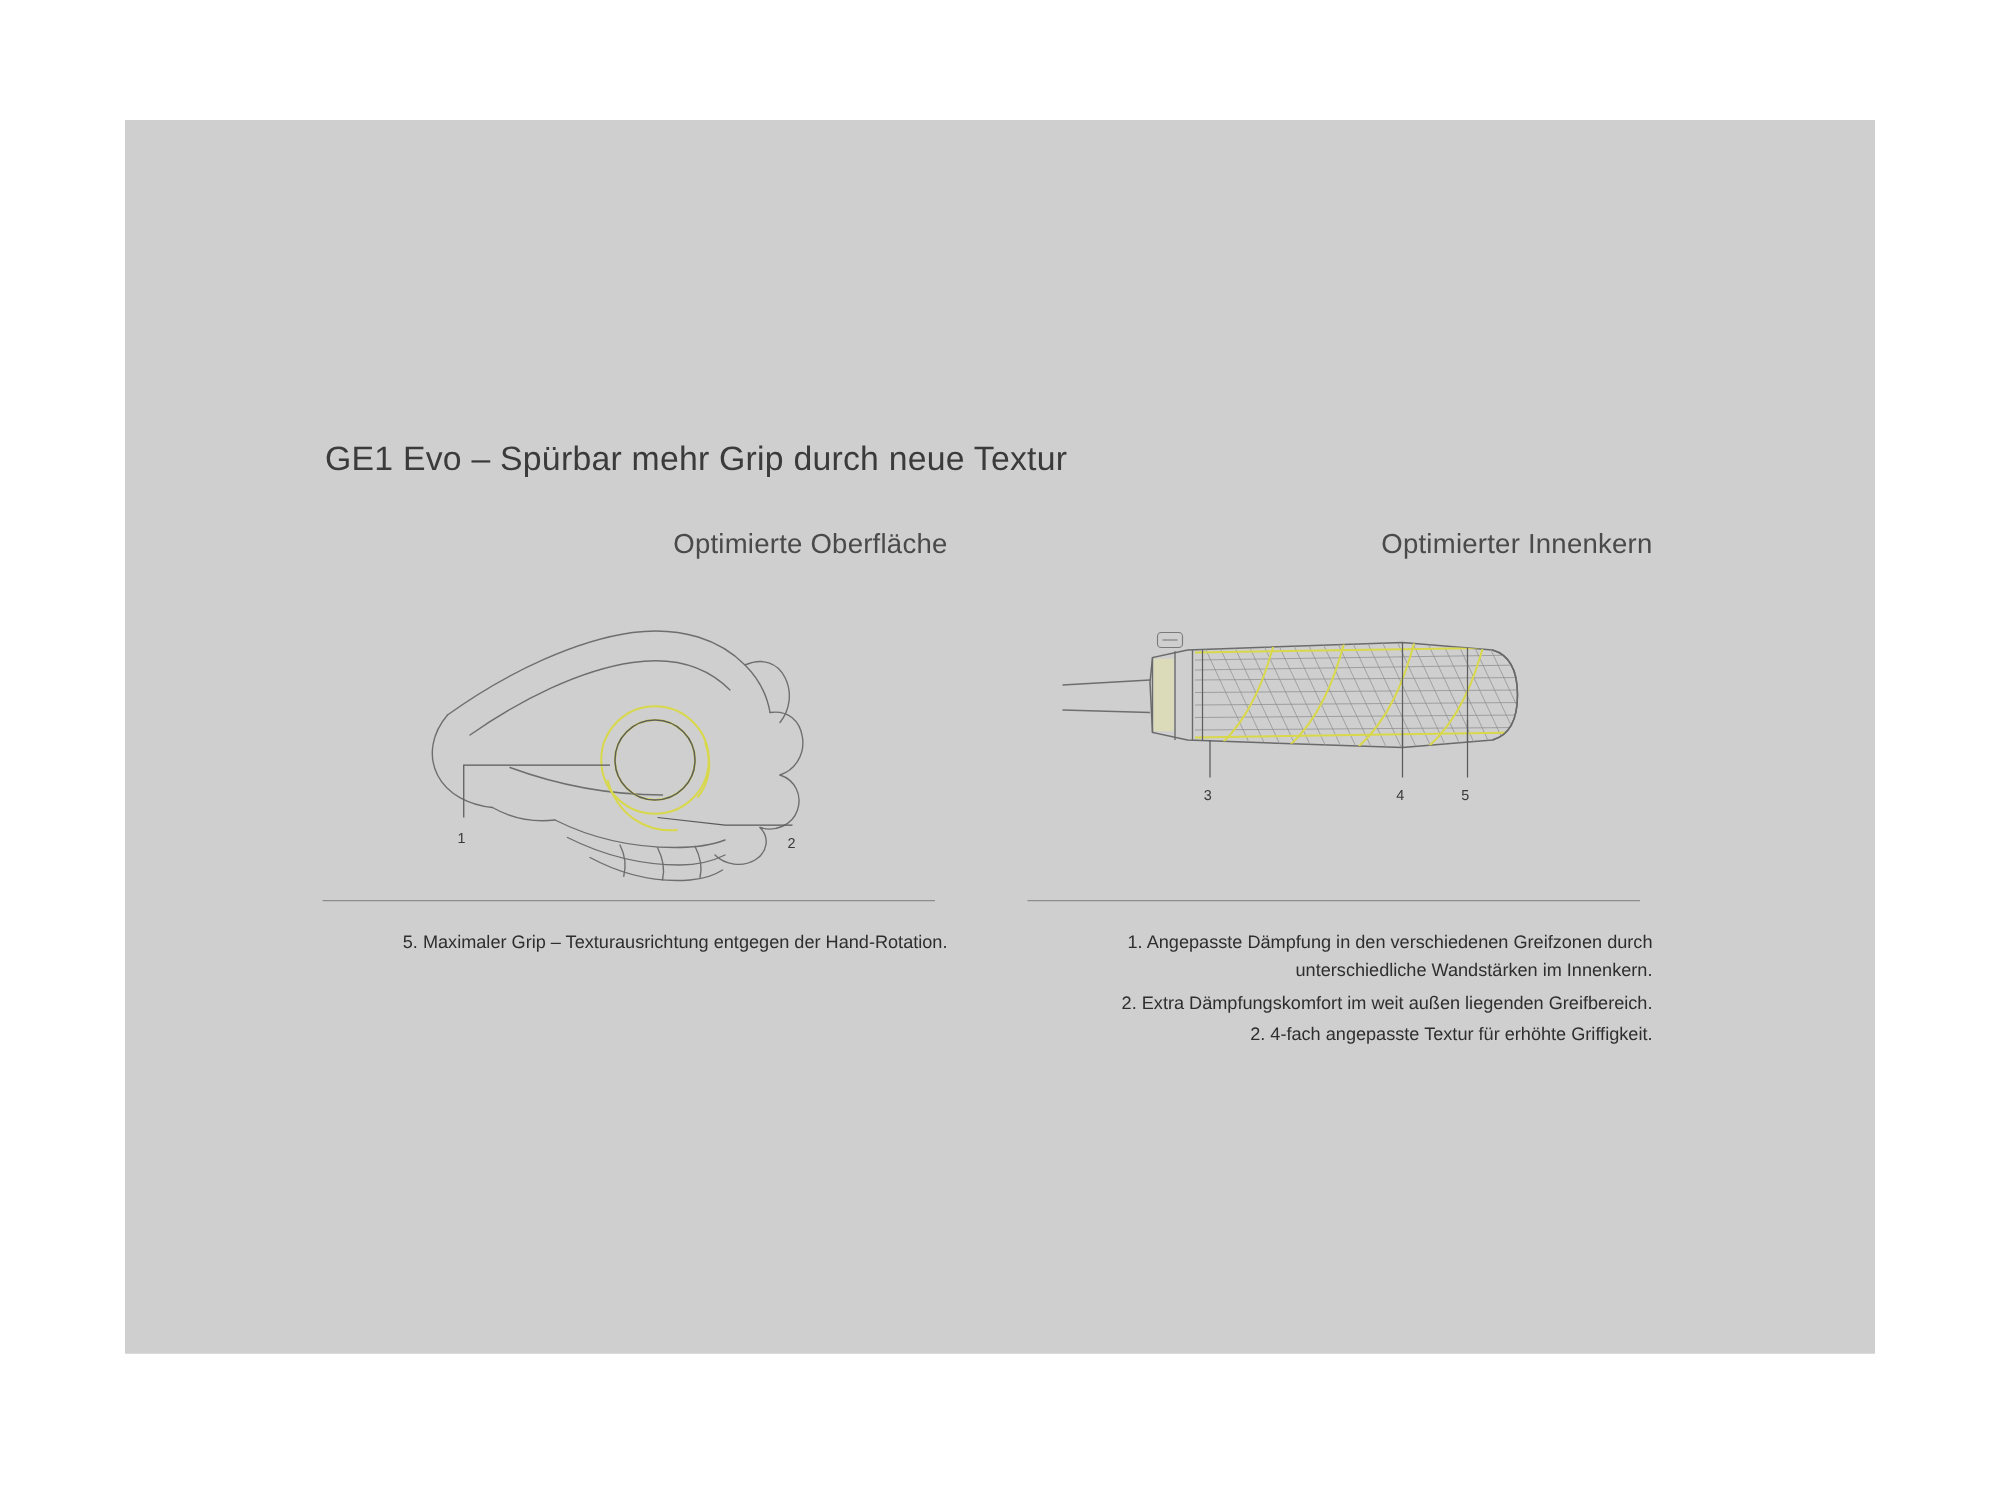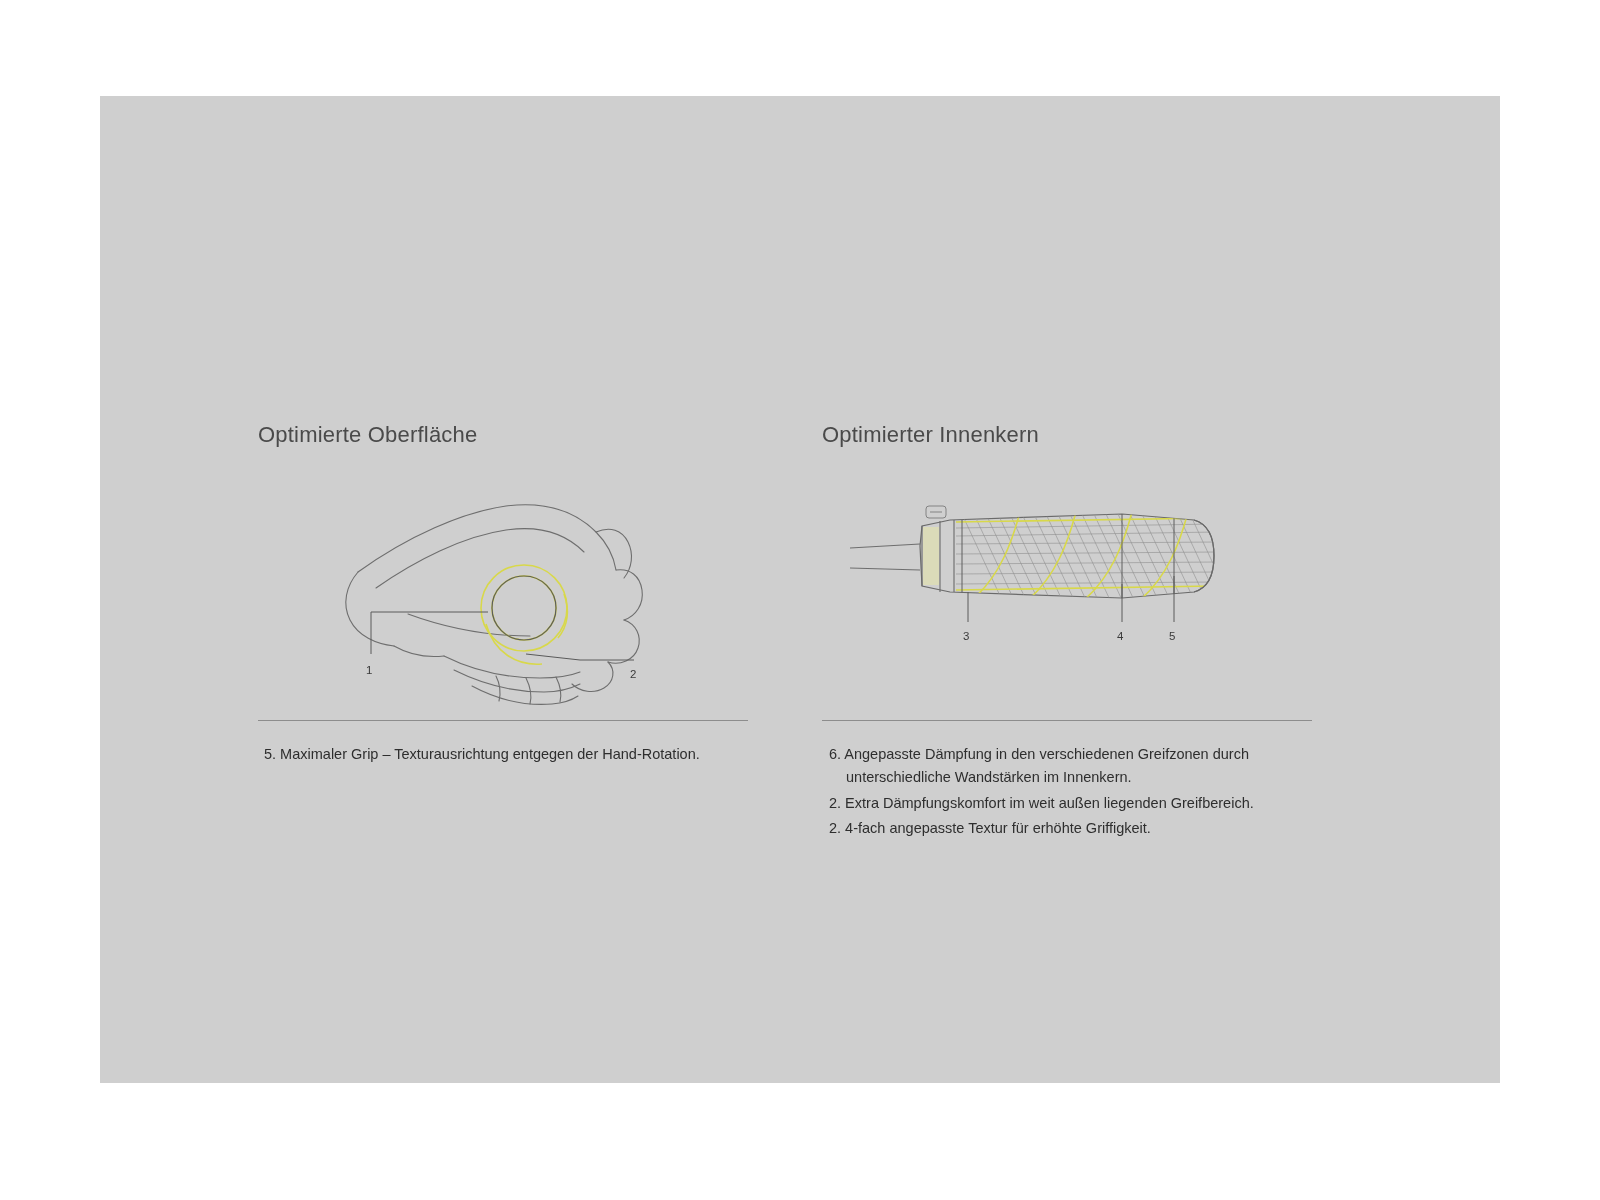--- a/index.html
+++ b/index.html
@@ -28,20 +28,21 @@
     font-size: 27px;
     color: #3b3b3b;
     font-weight: 400;
     letter-spacing: 0.2px;
     white-space: nowrap;
   }
   .col {
     position: absolute;
     top: 326px;
     width: 500px;
+    text-align: right;
   }
   .col-left { left: 158px; }
   .col-right { left: 722px; }
   .subhead {
     font-size: 22px;
     color: #4a4a4a;
     font-weight: 400;
     letter-spacing: 0.2px;
     white-space: nowrap;
   }
@@ -77,20 +78,21 @@
     font-size: 11.5px;
     fill: #3a3a3a;
     font-family: "Liberation Sans", sans-serif;
   }
 </style>
 </head>
 <body>
 
 <div class="slide">
 
+  <div class="headline">GE1 Evo – Spürbar mehr Grip durch neue Textur</div>
 
   <div class="col col-left">
     <div class="subhead">Optimierte Oberfläche</div>
 
     <div class="figure">
       <svg width="500" height="250" viewBox="0 0 500 250">
         <g fill="none" stroke="#6e6e6e" stroke-width="1.1" stroke-linecap="round" stroke-linejoin="round">
 
           <path d="M100 108 C150 72 205 48 248 42 C288 37 318 48 338 68 C350 80 356 94 358 106"></path>
           <path d="M118 124 C158 96 206 72 248 66 C282 61 308 70 326 88"></path>
@@ -226,19 +228,19 @@
         </g>
         <text class="num" x="141" y="176">3</text>
         <text class="num" x="295" y="176">4</text>
         <text class="num" x="347" y="176">5</text>
       </svg>
     </div>
 
     <div class="divider"></div>
 
     <ul class="bullets">
-      <li>6. Angepasste Dämpfung in den verschiedenen Greifzonen durch unterschiedliche Wandstärken im Innenkern.</li>
+      <li>1. Angepasste Dämpfung in den verschiedenen Greifzonen durch unterschiedliche Wandstärken im Innenkern.</li>
       <li>2. Extra Dämpfungskomfort im weit außen liegenden Greifbereich.</li>
       <li>2. 4-fach angepasste Textur für erhöhte Griffigkeit.</li>
     </ul>
   </div>
 
 </div>
 
 </body></html>

